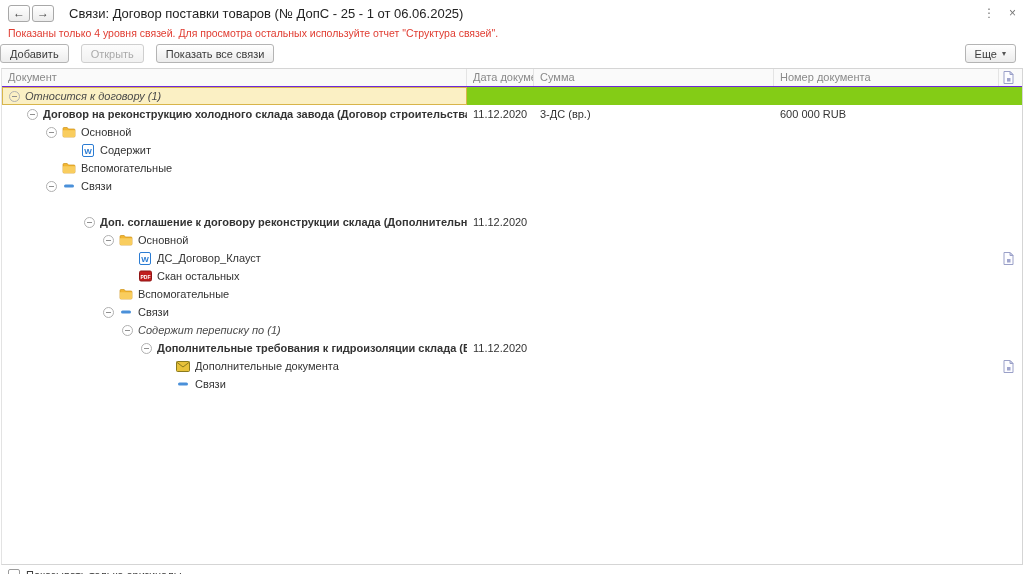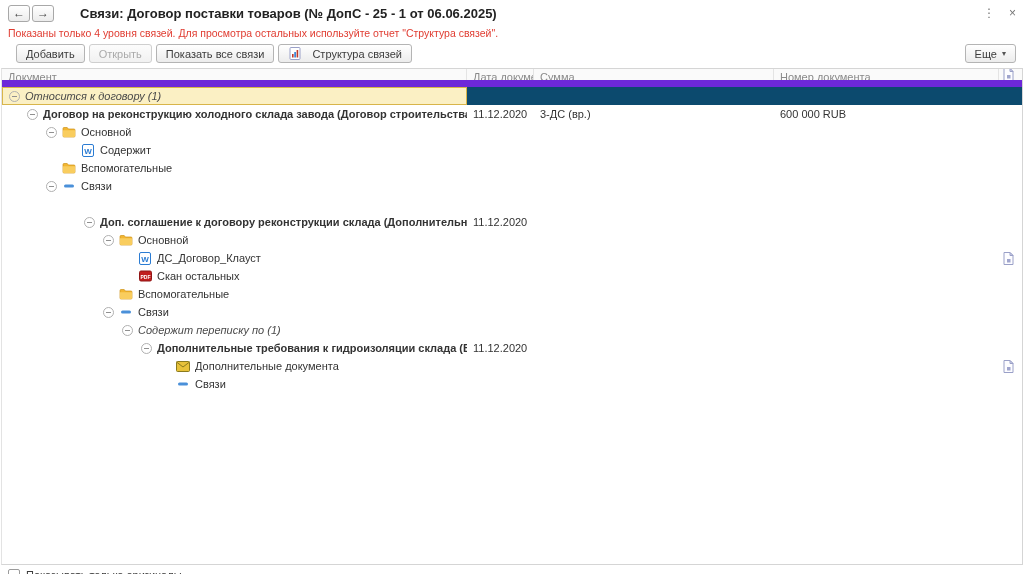--- a/index.html
+++ b/index.html
@@ -4,48 +4,48 @@
 <style>
   * { margin:0; padding:0; box-sizing:border-box; }
   html,body { width:1024px; height:574px; background:#fff; overflow:hidden;
               font-family:"Liberation Sans", sans-serif; font-size:11px; color:#333; }
 
   .titlebar { height:26px; display:flex; align-items:center; padding:0 8px; }
   .navgroup { display:flex; gap:2px; }
   .navbtn { width:22px; height:17px; border:1px solid #a8a8a8; border-radius:3px;
             background:linear-gradient(#ffffff,#ececec); color:#444; font-size:12px;
             display:flex; align-items:center; justify-content:center; cursor:pointer; }
-  .wintitle { font-size:13px; font-weight:700; color:#222; margin-left:26px; }
+  .wintitle { font-size:13px; font-weight:400; color:#222; margin-left:15px; }
   .titlebar-right { margin-left:auto; display:flex; align-items:center; gap:14px; color:#777; }
   .dots { font-size:12px; letter-spacing:0; cursor:pointer; }
   .closex { font-size:12px; cursor:pointer; }
 
   .warning { color:#e03c31; font-size:10.5px; padding:1px 8px 3px 8px; }
 
-  .toolbar { display:flex; align-items:flex-end; gap:4px; padding:2px 8px 5px 16px; }
+  .toolbar { display:flex; align-items:flex-end; gap:12px; padding:2px 8px 5px 0; }
   .btn { height:19px; border:1px solid #b4b4b4; border-radius:3px; padding:0 9px;
          background:linear-gradient(#ffffff,#ececec); color:#3c3c3c; font-size:11px;
          display:inline-flex; align-items:center; gap:5px; cursor:pointer; }
   .btn.disabled { color:#aaa; border-color:#cfcfcf; background:linear-gradient(#fcfcfc,#f1f1f1); }
   .btn .caret { font-size:8px; color:#555; }
   .spacer { flex:1; }
 
   .table { position:relative; border:1px solid #d5d5d5; border-left:1px solid #e3e3e3;
            margin:0 1px; height:497px; overflow:hidden; }
   .thead { display:grid; grid-template-columns:465px 67px 240px 225px auto;
-           background:#fafafa; border-bottom:7px solid #6d28d9; height:18px; }
+           background:#fafafa; border-bottom:1px solid #6d28d9; height:18px; }
   .thead .hcell { color:#8a8a8a; font-size:11px; padding:2px 0 0 6px;
                   border-right:1px solid #e4e4e4; overflow:hidden; white-space:nowrap; }
   .thead .hcell:last-child { border-right:none; display:flex; align-items:center; justify-content:center; padding:0; }
 
   .row { display:grid; grid-template-columns:465px 67px 240px 225px auto; height:18px;
          align-items:center; cursor:default; }
   .row .c { overflow:hidden; white-space:nowrap; padding:0 0 0 6px; height:18px;
             display:flex; align-items:center; }
-  .row.selected { background:#0c4a6e;gap:41px; }
+  .row.selected { background:#84cc16;gap:41px; }
   .row.selected .c1 { border:1px solid #d8b54a; background:#fbf0c4; }
   .bold { font-weight:700; }
   .ital { font-style:italic; color:#4a4a4a; }
 
   .exp { width:11px; height:11px; border:1px solid #b0b0b0; border-radius:50%;
          display:inline-flex; align-items:center; justify-content:center;
          margin-right:5px; flex:0 0 auto; cursor:pointer; }
   .exp::after { content:""; width:5px; height:1px; background:#909090; }
   .exp-space { width:16px; flex:0 0 auto; }
   .ticon { width:14px; height:13px; margin-right:5px; flex:0 0 auto;
@@ -73,31 +73,20 @@
     <span class="closex">×</span>
   </div>
 </div>
 
 <div class="warning">Показаны только 4 уровня связей. Для просмотра остальных используйте отчет "Структура связей".</div>
 
 <div class="toolbar">
   <button class="btn">Добавить</button>
   <button class="btn disabled">Открыть</button>
   <button class="btn">Показать все связи</button>
-  <button class="btn">
-    <span class="ticon">
-        <svg width="12" height="13" viewBox="0 0 12 13">
-          <rect x="1" y="0.5" width="10" height="12" rx="1" fill="#fff" stroke="#9aa0c8"></rect>
-          <rect x="3" y="7" width="1.6" height="3.5" fill="#c0392b"></rect>
-          <rect x="5.3" y="5" width="1.6" height="5.5" fill="#2b7cd3"></rect>
-          <rect x="7.6" y="3" width="1.6" height="7.5" fill="#c0392b"></rect>
-        </svg>
-      </span>
-    <span>Структура связей</span>
-  </button>
   <div class="spacer"></div>
   <button class="btn">
     <span>Еще</span>
     <span class="caret">▾</span>
   </button>
 </div>
 
 <div class="table">
   <div class="thead">
     <div class="hcell">Документ</div>

